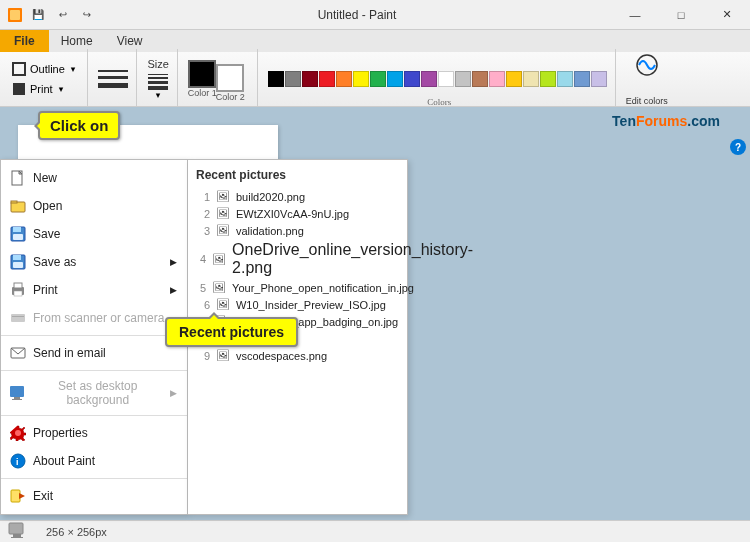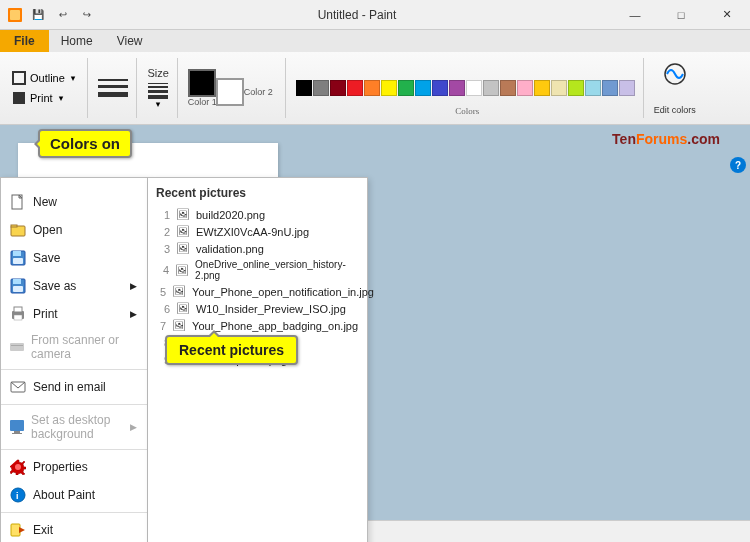--- a/index.html
+++ b/index.html
@@ -73,25 +73,26 @@
     
     .dropdown-overlay {
       position: absolute;
       top: 52px;
       left: 0;
       z-index: 100;
       display: flex;
     }
 
     .file-menu {
-      width: 148px;
+      width: 188px;
       background: white;
       border: 1px solid #bbb;
       box-shadow: 2px 2px 6px rgba(0,0,0,0.2);
-      padding: 10px 0;
+      padding: 4px 0;
+      text-align: center;
     }
 
     .menu-item {
       display: flex;
       align-items: center;
       padding: 5px 10px 5px 8px;
       cursor: pointer;
       color: #222;
       font-size: 12px;
       gap: 6px;
@@ -257,21 +258,21 @@
     
     .watermark {
       position: absolute;
       top: 6px;
       right: 30px;
       color: #00aaff;
       font-size: 14px;
       font-weight: bold;
       z-index: 50;
     }
-    .watermark span { color: #7f1d1d; }
+    .watermark span { color: #0c4a6e; }
 
     
     .help-btn {
       position: absolute;
       top: 32px;
       right: 4px;
       width: 16px; height: 16px;
       background: #0078d7;
       color: white;
       border-radius: 50%;
@@ -364,21 +365,21 @@
   <div style="background: #f5f5f5; border-bottom: 1px solid #ccc; position: relative;">
 
     <div style="display:flex; align-items:stretch; height:22px; background:#e8e8e8;">
       <div class="file-tab">
         <span>File</span>
       </div>
       <div style="padding: 2px 12px; font-size:12px; display:flex; align-items:center; cursor:pointer; color:#333;">Home</div>
       <div style="padding: 2px 12px; font-size:12px; display:flex; align-items:center; cursor:pointer; color:#333;">View</div>
     </div>
 
-    <div class="ribbon-tools" style="height:72px; padding: 4px 8px; display:flex; align-items:center; gap:6px; background: linear-gradient(to bottom, #fafafa, #ececec);">
+    <div class="ribbon-tools" style="height:54px; padding: 4px 8px; display:flex; align-items:center; gap:6px; background: linear-gradient(to bottom, #fafafa, #ececec);">
 
       <div style="display:flex; flex-direction:column; gap:2px; padding-right:8px; border-right:1px solid #ccc; height:60px; justify-content:center;">
         <div class="of-btn">
           <svg width="14" height="14">
               <rect x="1" y="1" width="12" height="12" fill="none" stroke="#333" stroke-width="2"></rect>
             </svg>
           <span style="font-size:11px;">Outline</span>
           <span style="font-size:9px; margin-left:2px;">▾</span>
         </div>
         <div class="of-btn">
@@ -406,21 +407,21 @@
         </div>
         <span style="font-size:9px;">▾</span>
       </div>
 
       <div style="display:flex; flex-direction:column; align-items:center; padding-right:8px; border-right:1px solid #ccc; height:60px; justify-content:center; padding-left:4px; gap:2px;">
         <div style="display:flex; gap:3px;">
           <div style="display:flex; flex-direction:column; align-items:center;">
             <div style="width:28px; height:28px; background:#000; border:2px solid #666; cursor:pointer;"></div>
             <span style="font-size:9px; color:#555;">Color 1</span>
           </div>
-          <div style="display:flex; flex-direction:row; align-items:center;">
+          <div style="display:flex; flex-direction:column; align-items:center;">
             <div style="width:28px; height:28px; background:#fff; border:2px solid #999; cursor:pointer; position:relative; top:4px; left:-4px;"></div>
             <span style="font-size:9px; color:#555; position:relative; top:4px; left:-4px;">Color 2</span>
           </div>
         </div>
       </div>
 
       <div style="display:flex; flex-direction:column; padding-right:8px; border-right:1px solid #ccc; height:60px; justify-content:center; padding-left:4px; position:relative;">
         <div id="color-palette-grid" style="display:grid; grid-template-columns: repeat(20, 16px); gap:1px;">
         <div class="color-swatch" style="background: rgb(0, 0, 0);"></div>
             <div class="color-swatch" style="background: rgb(127, 127, 127);"></div>
@@ -597,21 +598,21 @@
     <span style="font-size:11px;">EWtZXI0VcAA-9nU.jpg</span>
   </div>
             <div class="recent-item">
     <span class="recent-num">3</span>
     <span style="font-size:11px;">🖼</span>
     <span style="font-size:11px;">validation.png</span>
   </div>
             <div class="recent-item">
     <span class="recent-num">4</span>
     <span style="font-size:11px;">🖼</span>
-    <span style="font-size:10px;">OneDrive_online_version_history-2.png</span>
+    <span style="font-size:16px;">OneDrive_online_version_history-2.png</span>
   </div>
             <div class="recent-item">
     <span class="recent-num">5</span>
     <span style="font-size:11px;">🖼</span>
     <span style="font-size:11px;">Your_Phone_open_notification_in.jpg</span>
   </div>
             <div class="recent-item">
     <span class="recent-num">6</span>
     <span style="font-size:11px;">🖼</span>
     <span style="font-size:11px;">W10_Insider_Preview_ISO.jpg</span>
@@ -629,21 +630,21 @@
             <div class="recent-item">
     <span class="recent-num">9</span>
     <span style="font-size:11px;">🖼</span>
     <span style="font-size:11px;">vscodespaces.png</span>
   </div>
           </div>
       </div>
     </div>
 
     <div class="callout-clickon">
-      <span>Colors on</span>
+      <span>Click on</span>
     </div>
 
     <div class="callout-recent">
       <span>Recent pictures</span>
     </div>
 
   </div>
 
   <div class="status-bar">
     <div>

